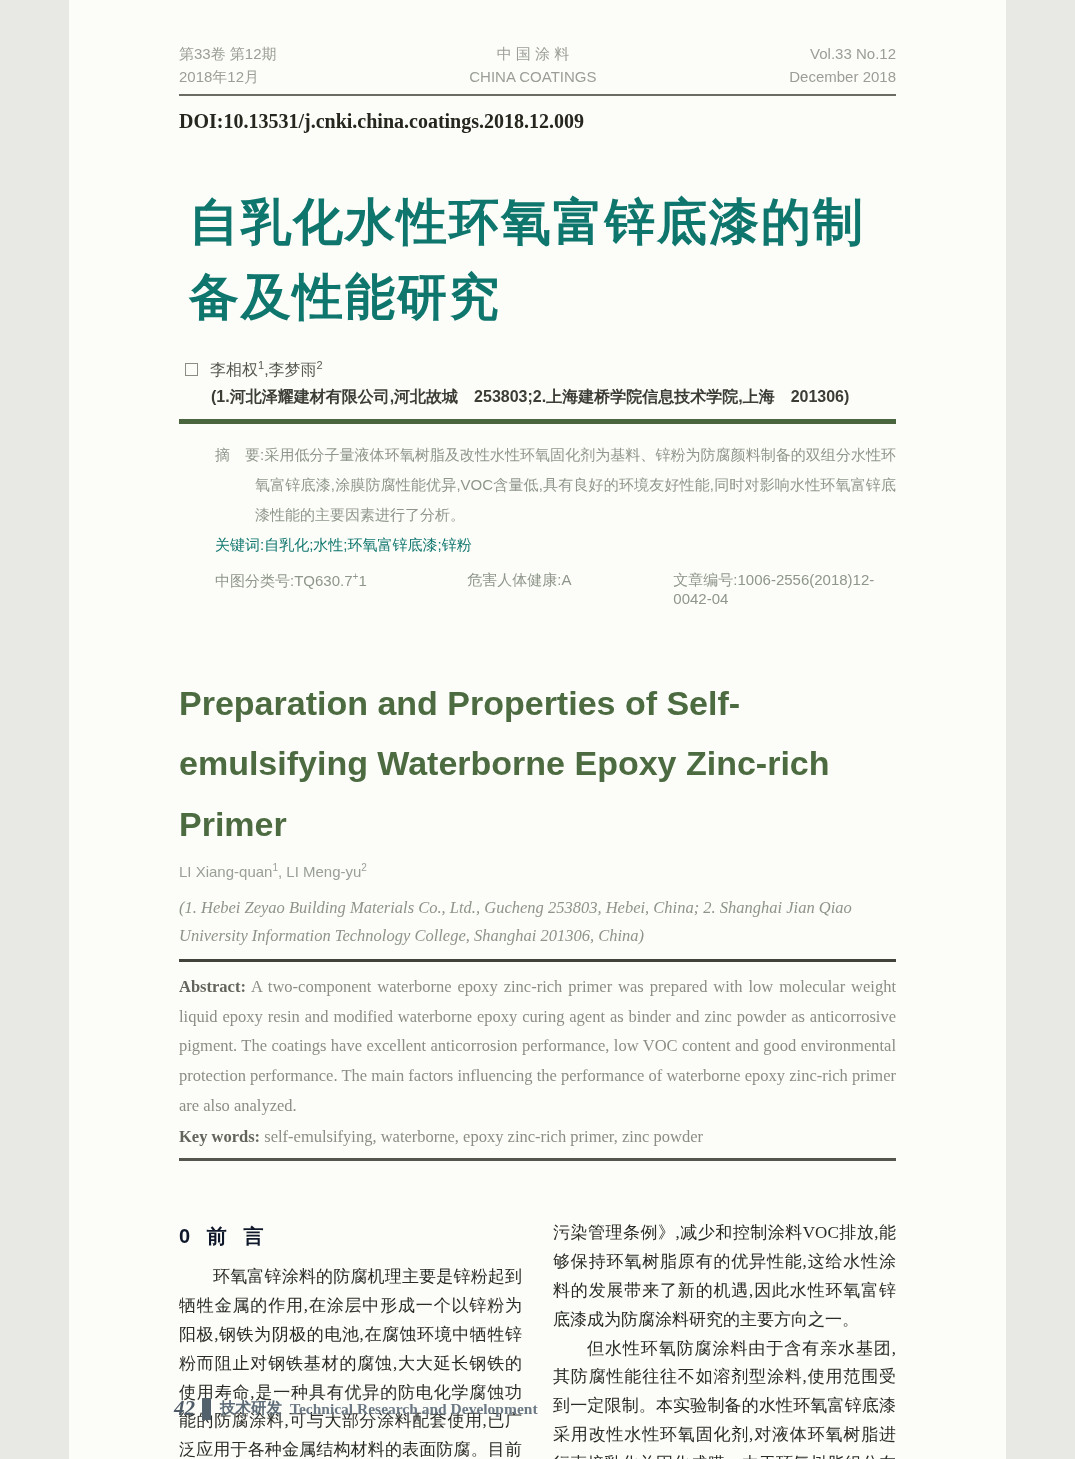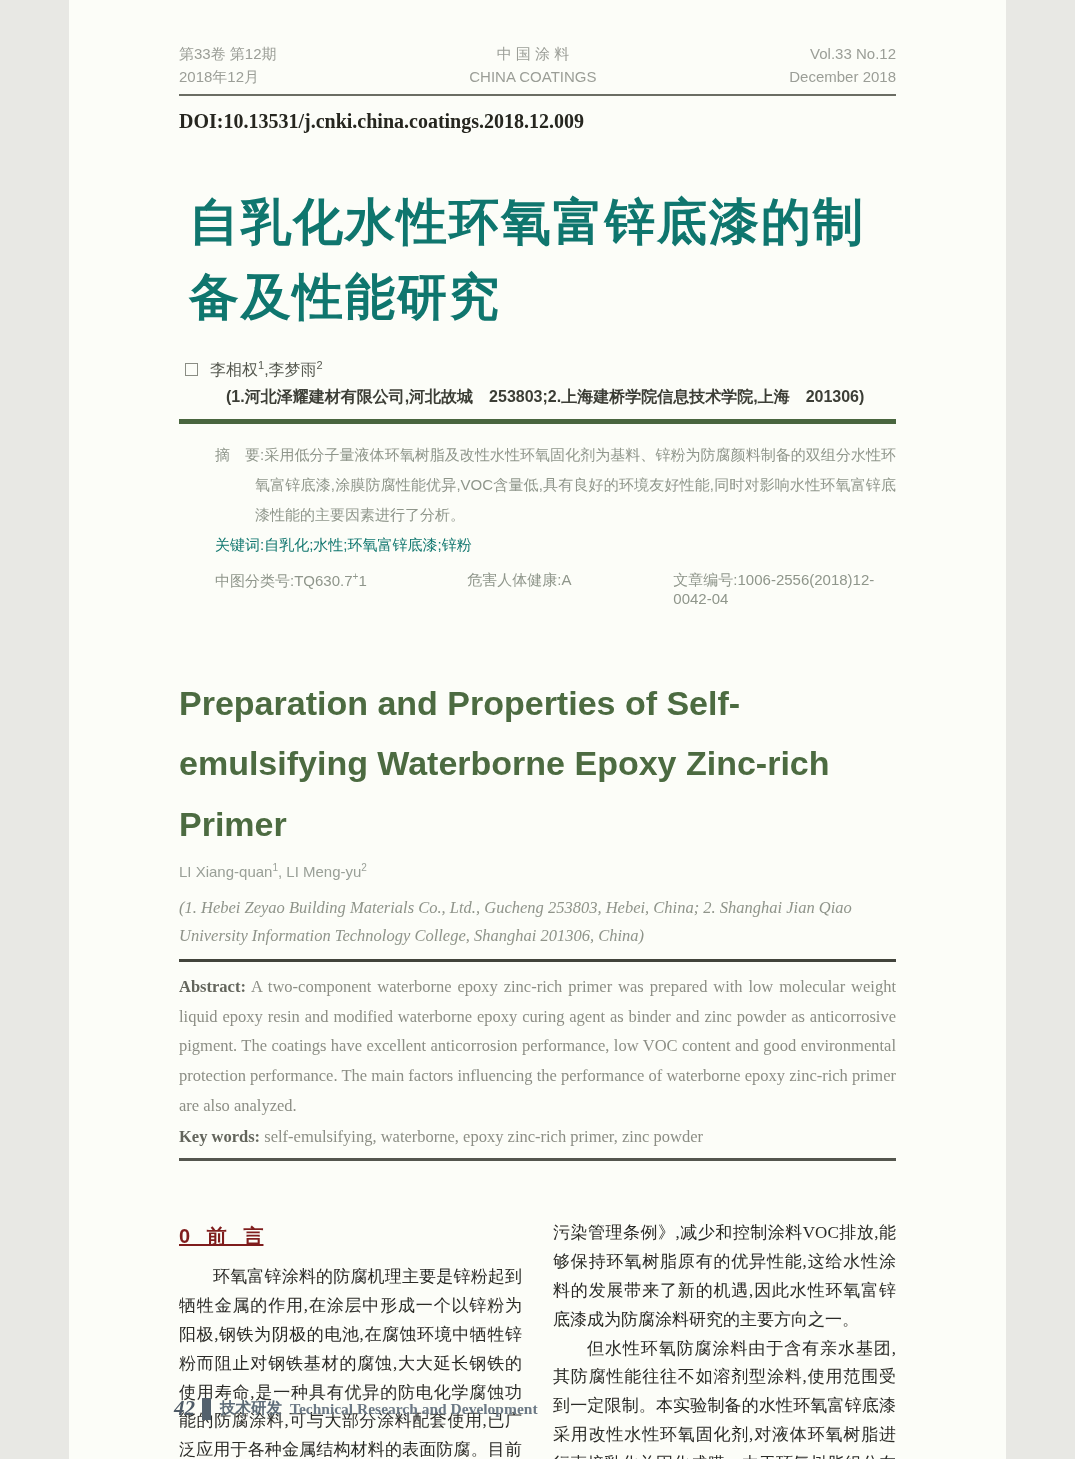--- a/index.html
+++ b/index.html
@@ -28,21 +28,21 @@
     font-size: 50px;
     font-weight: bold;
     color: #0f766e;
     line-height: 1.5;
     letter-spacing: 2px;
     font-family: "Liberation Sans", sans-serif;
   }
   .authors-cn { margin-top: 24px; margin-left: 6px; font-size: 16px; color: #55584f; display: flex; align-items: center; }
   .author-square { display: inline-block; width: 13px; height: 13px; border: 1.5px solid #8a8d84; margin-right: 12px; }
   .authors-cn sup { font-size: 11px; }
-  .affiliation-cn { margin-top: 6px; margin-left: 47px; font-size: 16px; font-weight: 600; color: #3c3e36; }
+  .affiliation-cn { margin-top: 6px; margin-left: 32px; font-size: 16px; font-weight: 600; color: #3c3e36; }
   .green-bar { height: 5px; background: #49663f; margin-top: 11px; }
   
   .abstract-cn {
     margin-top: 16px; margin-left: 36px;
     color: #8f968b; font-size: 15px; line-height: 2.0;
     padding-left: 40px; text-indent: -40px;
     text-align: justify;
   }
   .keywords-cn { margin-top: 6px; margin-left: 36px; color: #0f766e; font-size: 15px; }
   .class-row { margin-top: 16px; margin-left: 36px; color: #8f968b; font-size: 15px; display: flex; }
@@ -66,21 +66,21 @@
   .abstract-en {
     margin-top: 10px; font-size: 16.5px; color: #8c8e85;
     font-family: "Liberation Serif", serif; line-height: 1.8; text-align: justify;
   }
   .abstract-en .lbl, .keywords-en .lbl { font-weight: bold; color: #63655c; }
   .keywords-en { margin-top: 2px; font-size: 16.5px; color: #8c8e85; font-family: "Liberation Serif", serif; line-height: 1.8; }
   .rule-dark2 { border-top: 3px solid #54564e; margin-top: 6px; }
   
   .body-cols { display: flex; gap: 31px; margin-top: 58px; height: 358px; overflow: hidden; }
   .col { width: 412px; font-size: 17px; line-height: 1.7; color: #2a2a26; text-align: justify; font-family: "Liberation Serif", serif; }
-  .sec-heading { font-size: 20px; font-weight: bold; color: #7f1d1d; white-space: pre; margin-bottom: 10px; font-family: "Liberation Sans", sans-serif; text-decoration: underline; }
+  .sec-heading { font-size: 20px; font-weight: bold; color: #0f172a; white-space: pre; margin-bottom: 10px; font-family: "Liberation Sans", sans-serif; }
   .col p.indent { text-indent: 2em; }
   .col sub { font-size: 11px; }
   
   .footnote-rule { border-top: 2px solid #3e3f38; margin-top: 0; }
   .footnotes { margin-top: 8px; font-size: 14.5px; color: #55564f; line-height: 1.85; }
   
   .bottom-footer { position: absolute; left: 105px; bottom: 38px; display: flex; align-items: center; color: #5d6b77; }
   .page-num { font-family: "Liberation Serif", serif; font-style: italic; font-weight: bold; font-size: 21px; color: #4e5a66; }
   .footer-bar { display: inline-block; width: 9px; height: 22px; background: #53616d; margin: 0 9px 0 7px; }
   .footer-cn { font-size: 15.5px; font-weight: bold; margin-right: 8px; }

